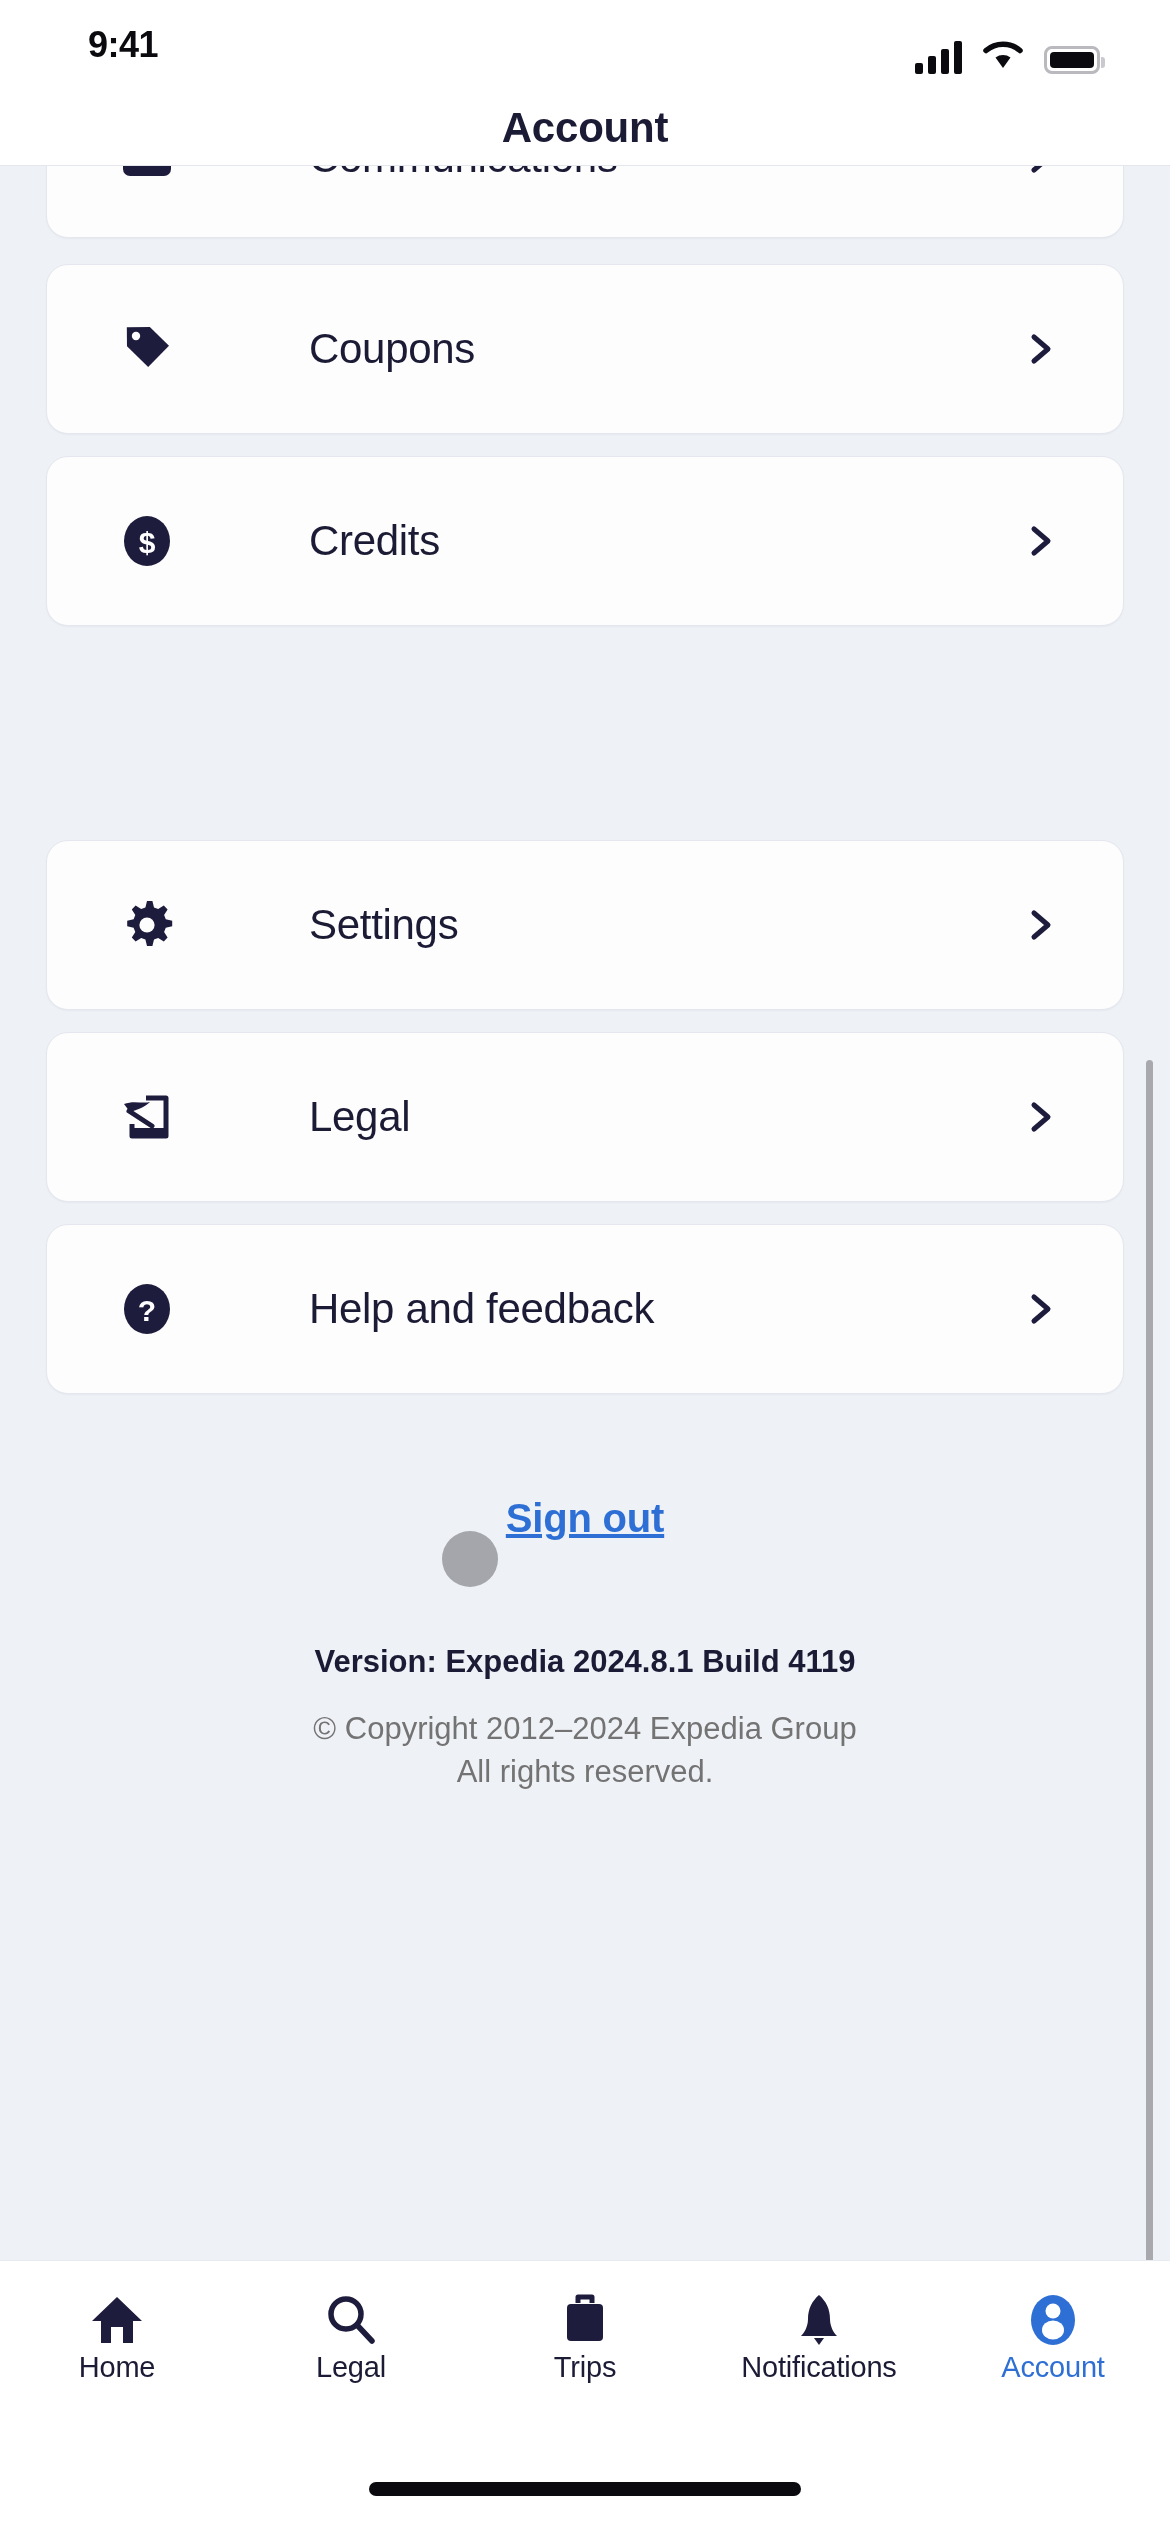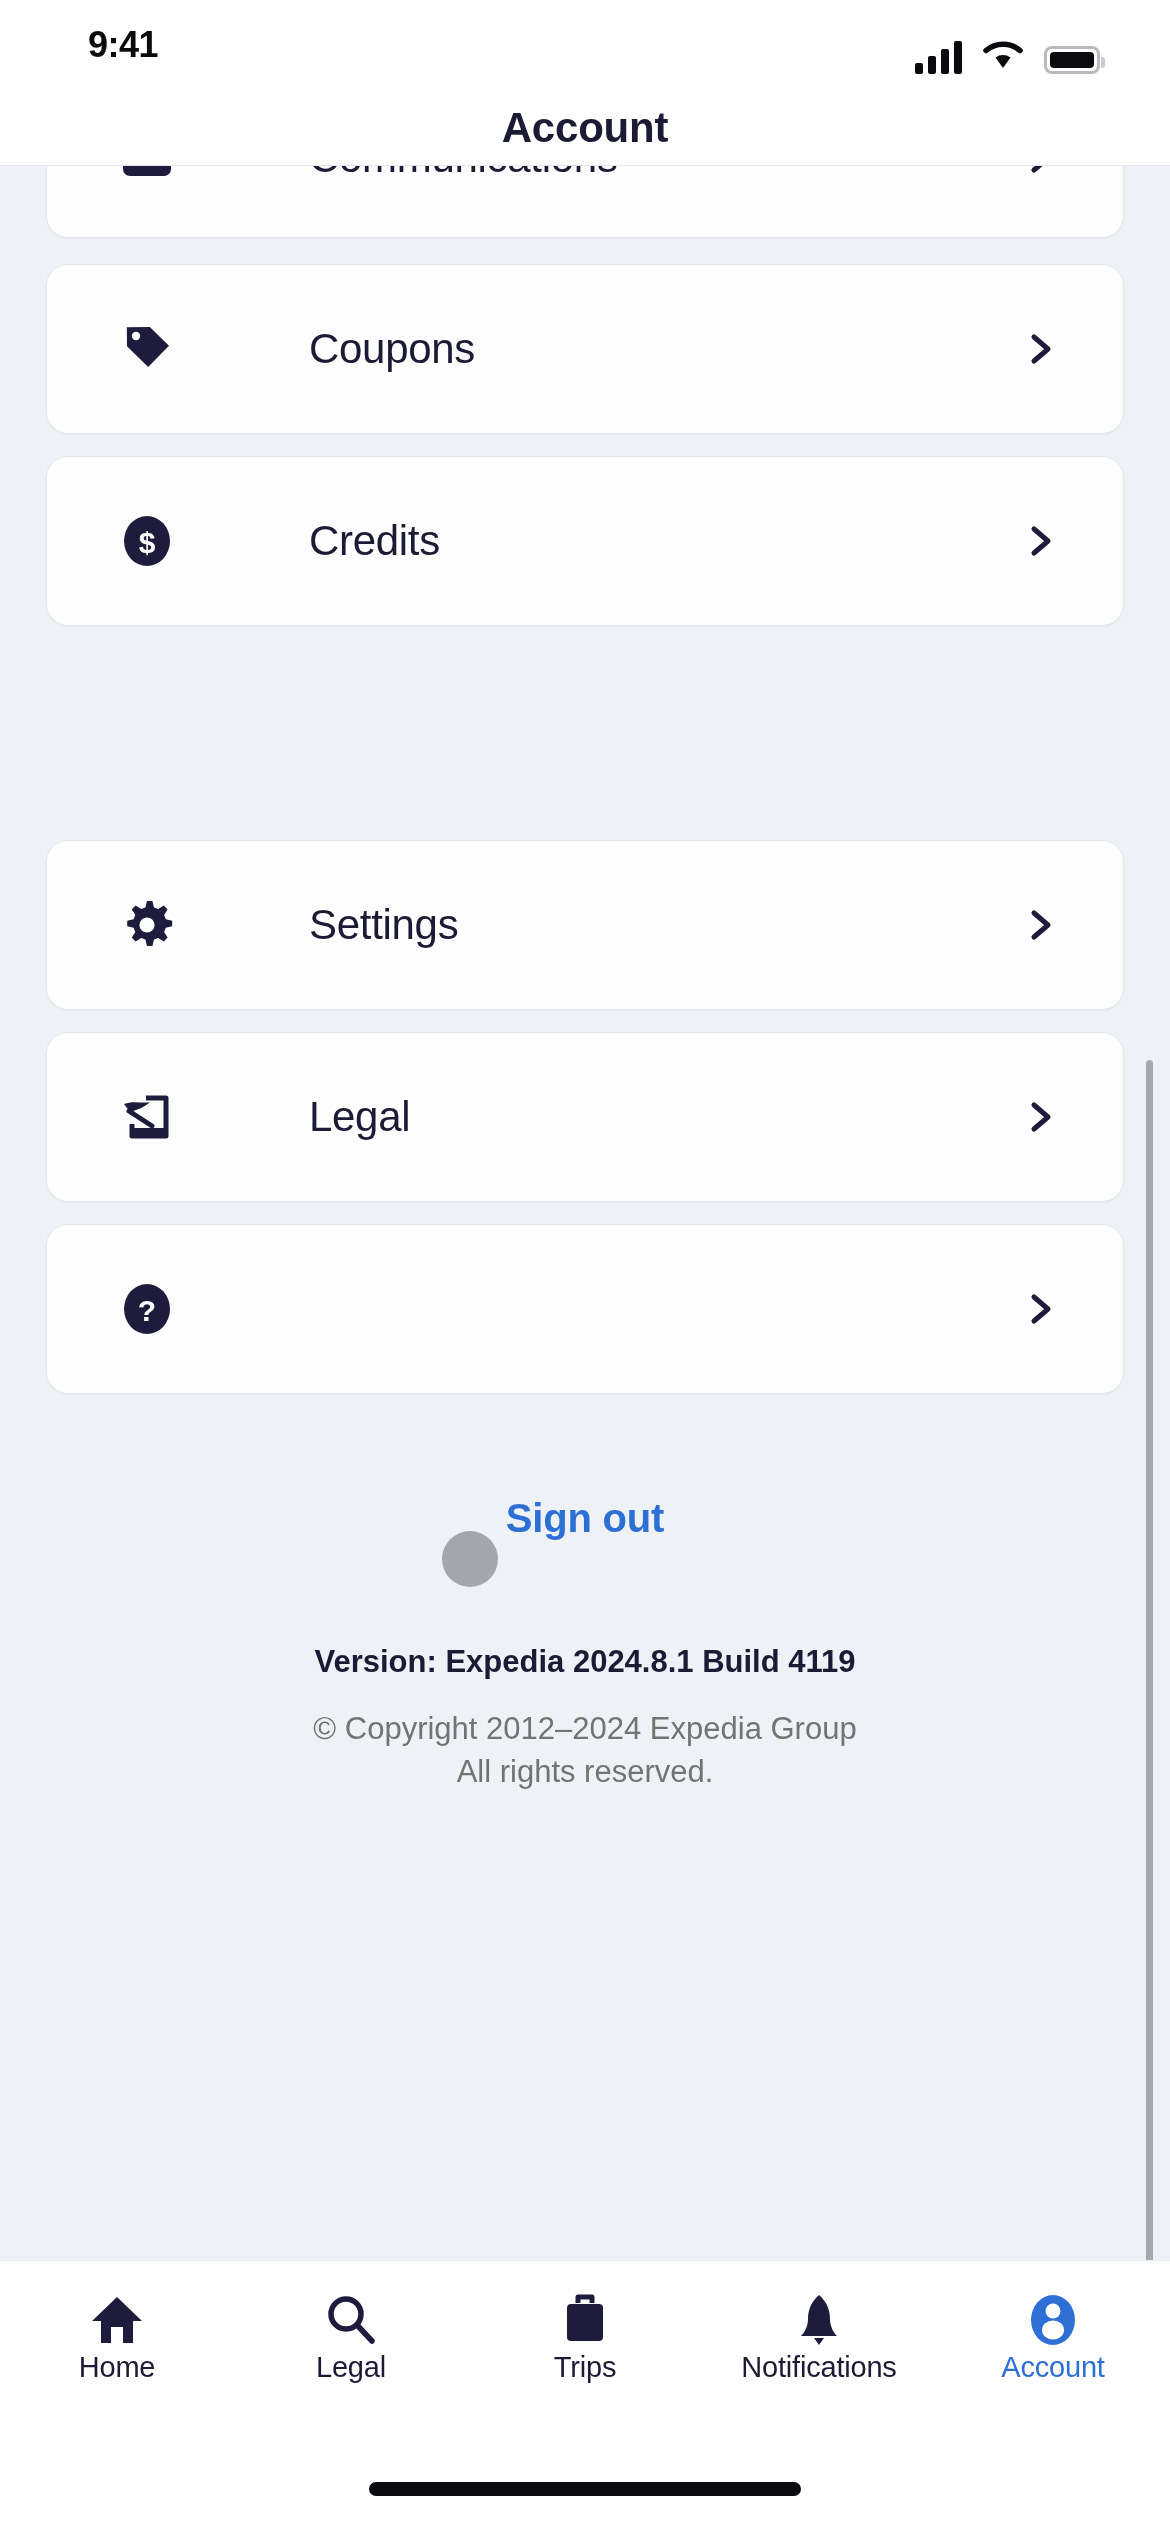--- a/index.html
+++ b/index.html
@@ -269,29 +269,30 @@
     </div>
 
     <div class="card" style="top:1058px; height:170px;">
       <div class="card-inner">
         <span class="row-icon">
           <svg width="54" height="54" viewBox="0 0 54 54">
             <ellipse cx="27" cy="27" rx="23" ry="25" fill="#1e1c3c"></ellipse>
             <text x="27" y="39" font-family="Liberation Sans, sans-serif" font-size="30" font-weight="700" fill="#ffffff" text-anchor="middle">?</text>
           </svg>
         </span>
-        <span class="row-chev">
-          <svg width="34" height="34" viewBox="0 0 34 34">
-            <path d="M11 5 L25 17 L11 29" stroke="#1e1c3c" stroke-width="5" fill="none" stroke-linecap="round" stroke-linejoin="round"></path>
-          </svg>
-        </span>
-      </div>
-    </div>
-
-    <div id="sign-out" style="top:1330px;">Sign out</div>
+        <span class="row-label">Help and feedback</span>
+        <span class="row-chev">
+          <svg width="34" height="34" viewBox="0 0 34 34">
+            <path d="M11 5 L25 17 L11 29" stroke="#1e1c3c" stroke-width="5" fill="none" stroke-linecap="round" stroke-linejoin="round"></path>
+          </svg>
+        </span>
+      </div>
+    </div>
+
+    <div id="sign-out" style="top:1330px;text-decoration:underline;">Sign out</div>
 
     <div id="version-text" style="top:1478px;">Version: Expedia 2024.8.1 Build 4119</div>
 
     <div id="copyright-block" style="top:1542px;">
       <div>© Copyright 2012–2024 Expedia Group</div>
       <div>All rights reserved.</div>
     </div>
 
     <div id="scrollbar-track">
       <div id="scrollbar-thumb" style="top:894px; height:1218px;"></div>

